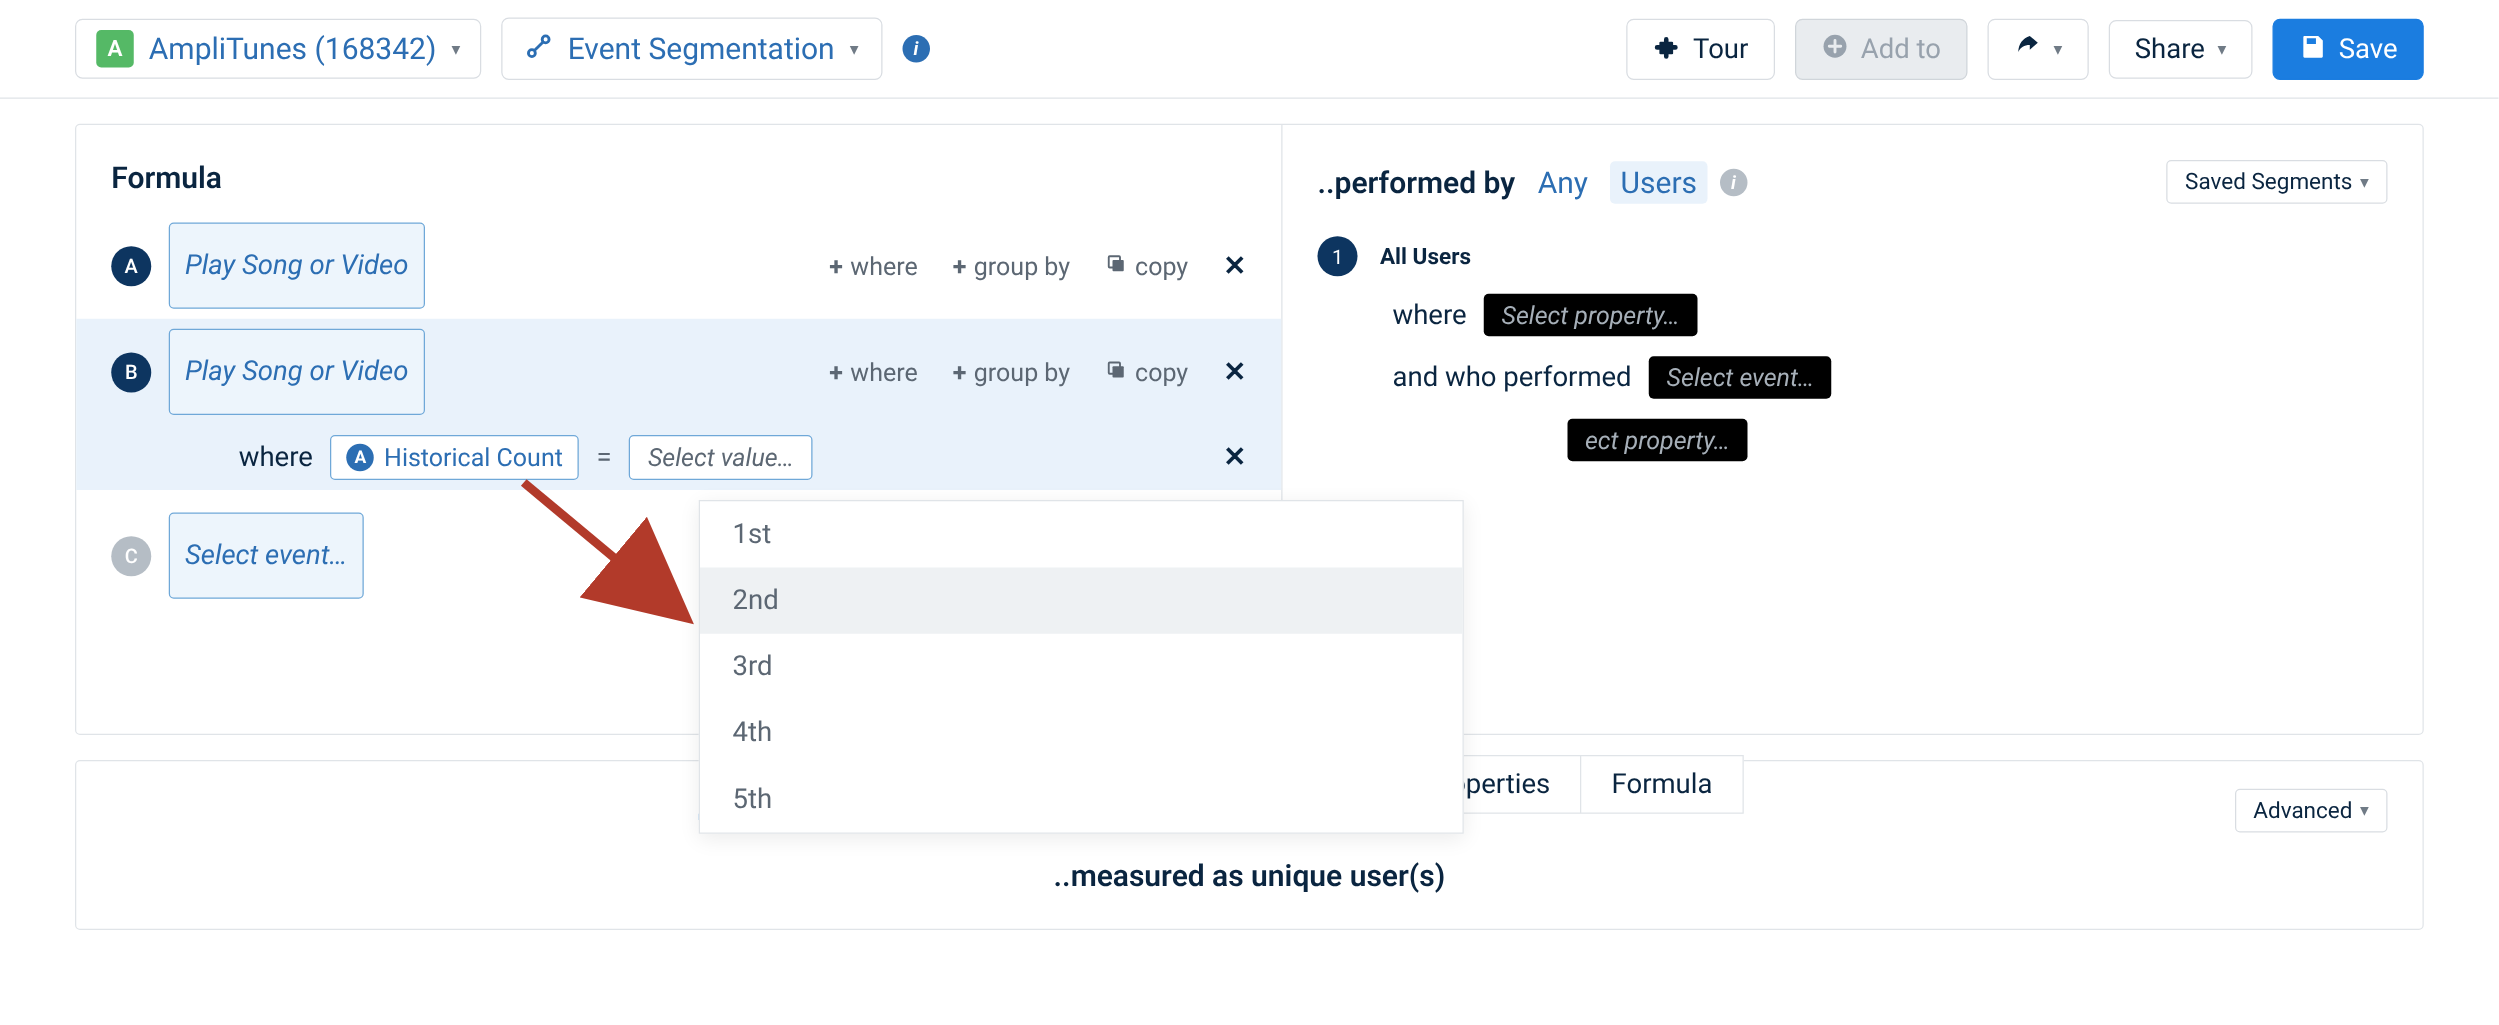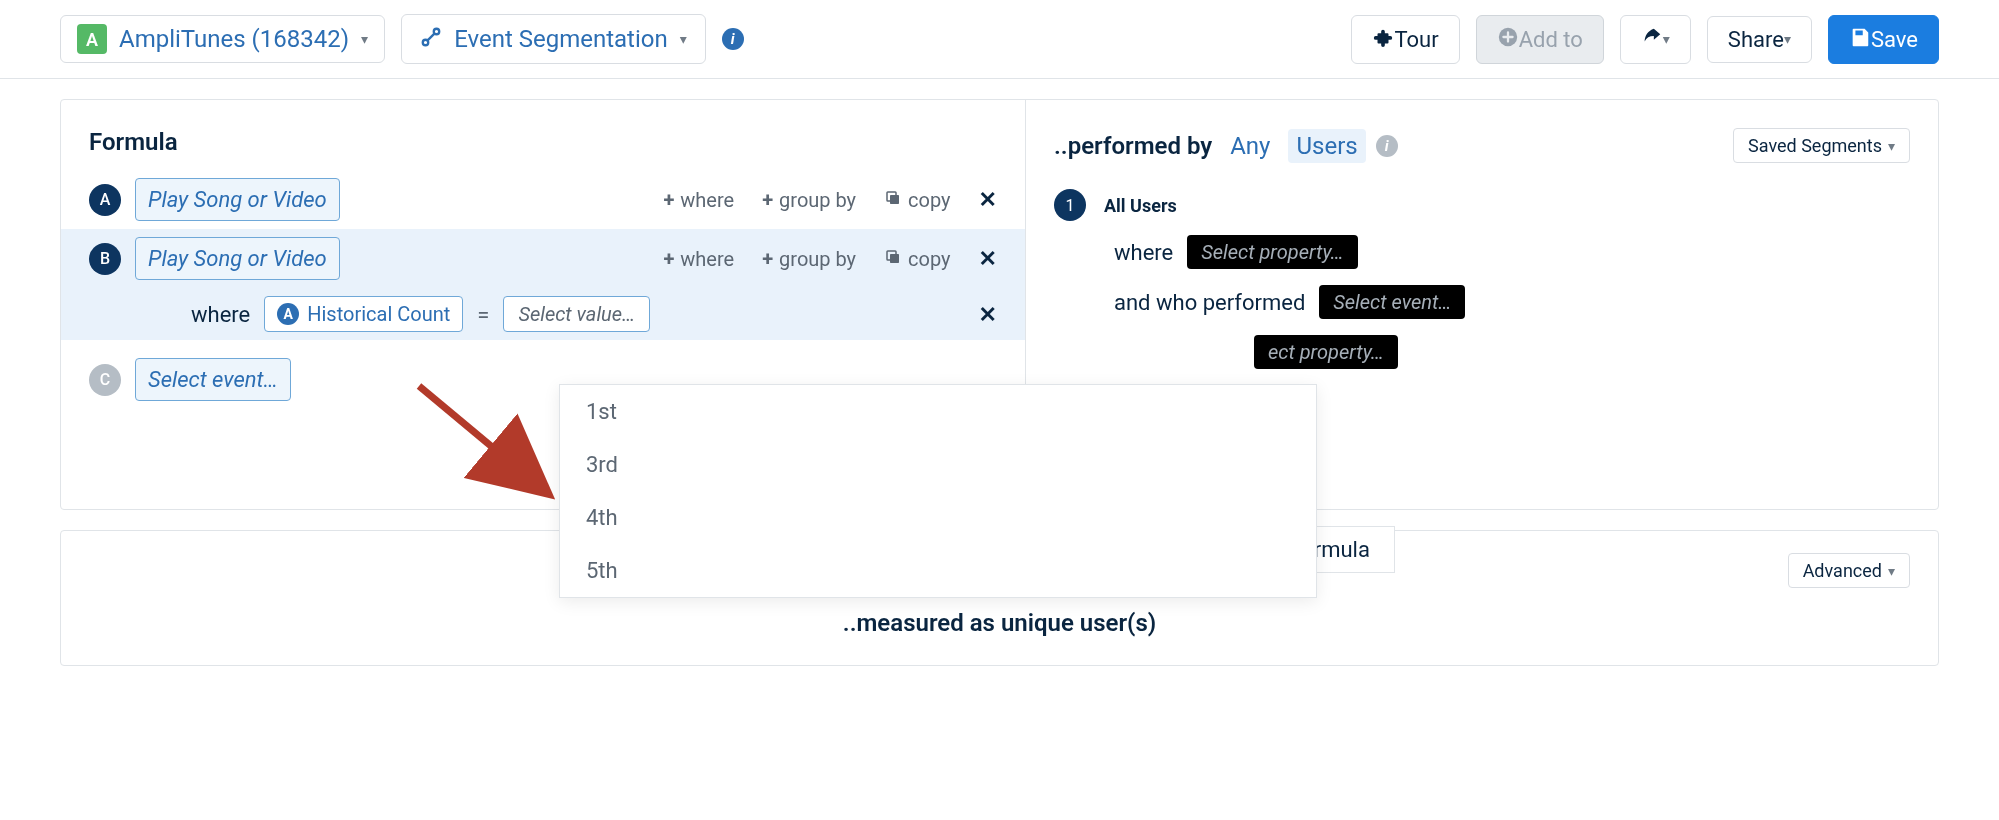--- a/index.html
+++ b/index.html
@@ -63,21 +63,21 @@
     color: #fff;
     display: flex; align-items: center; justify-content: center;
     font-size: 15px;
     font-weight: 700;
     font-style: italic;
     cursor: pointer;
   }
   .info-icon.gray { background: #b5bdc5; }
   .spacer { flex: 1; }
   .btn {
-    display: flex; align-items: center; 
+    display: flex; align-items: center; gap: 10px;
     border: 1px solid #d9dde2;
     background: #fff;
     border-radius: 6px;
     padding: 10px 20px;
     font-size: 22px;
     color: #0a2540;
     cursor: pointer;
   }
   .btn.disabled { background: #e9ecef; color: #98a2ad; border-color: #d0d5da; }
   .btn.primary { background: #1b7de0; color: #fff; border-color: #1b7de0; }
@@ -127,21 +127,21 @@
     font-weight: 500;
     color: #fff;
   }
   .circle-dark { background: #0d3560; }
   .circle-gray { background: #b5bdc5; }
   .chip-event {
     border: 1px solid #6fa8d8;
     background: #edf5fc;
     color: #2c6eb3;
     border-radius: 4px;
-    padding: 8px 12px;
+    padding: 21px 12px;
     font-size: 22px;
     font-style: italic;
     cursor: pointer;
   }
   .chip-event.placeholder { font-style: italic; }
   .row-actions {
     margin-left: auto;
     display: flex;
     gap: 28px;
     color: #5c6773;
@@ -181,23 +181,23 @@
     color: #5c6773;
     border-radius: 4px;
     padding: 5px 14px;
     font-size: 20px;
     font-style: italic;
     cursor: pointer;
   }
   .where-sub .close-x { margin-left: auto; }
   .dropdown {
     position: absolute;
-    top: 284px;
+    top: 300px;
     left: 498px;
-    width: 758px;
+    width: 612px;
     background: #fff;
     border: 1px solid #e0e4e8;
     box-shadow: 0 4px 16px rgba(0,0,0,.08);
     z-index: 10;
   }
   .dropdown-item {
     padding: 14px 26px;
     font-size: 22px;
     color: #5c6773;
     cursor: pointer;
@@ -424,20 +424,21 @@
         <defs>
             <marker id="ah" markerWidth="12" markerHeight="12" refX="9" refY="6" orient="auto">
               <path d="M0,0 L12,6 L0,12 z" fill="#b23a2a"></path>
             </marker>
           </defs>
         <path d="M10 10 Q70 60 130 110" stroke="#b23a2a" stroke-width="7" fill="none" marker-end="url(#ah)"></path>
       </svg>
 
       <div class="dropdown">
         <div class="dropdown-item">1st</div>
+        <div class="dropdown-item hover">2nd</div>
         <div class="dropdown-item">3rd</div>
         <div class="dropdown-item">4th</div>
         <div class="dropdown-item">5th</div>
       </div>
     </div>
 
     <div class="right-panel">
       <div class="performed-head">
         <span class="label">..performed by</span>
         <span class="link-chip">Any</span>

